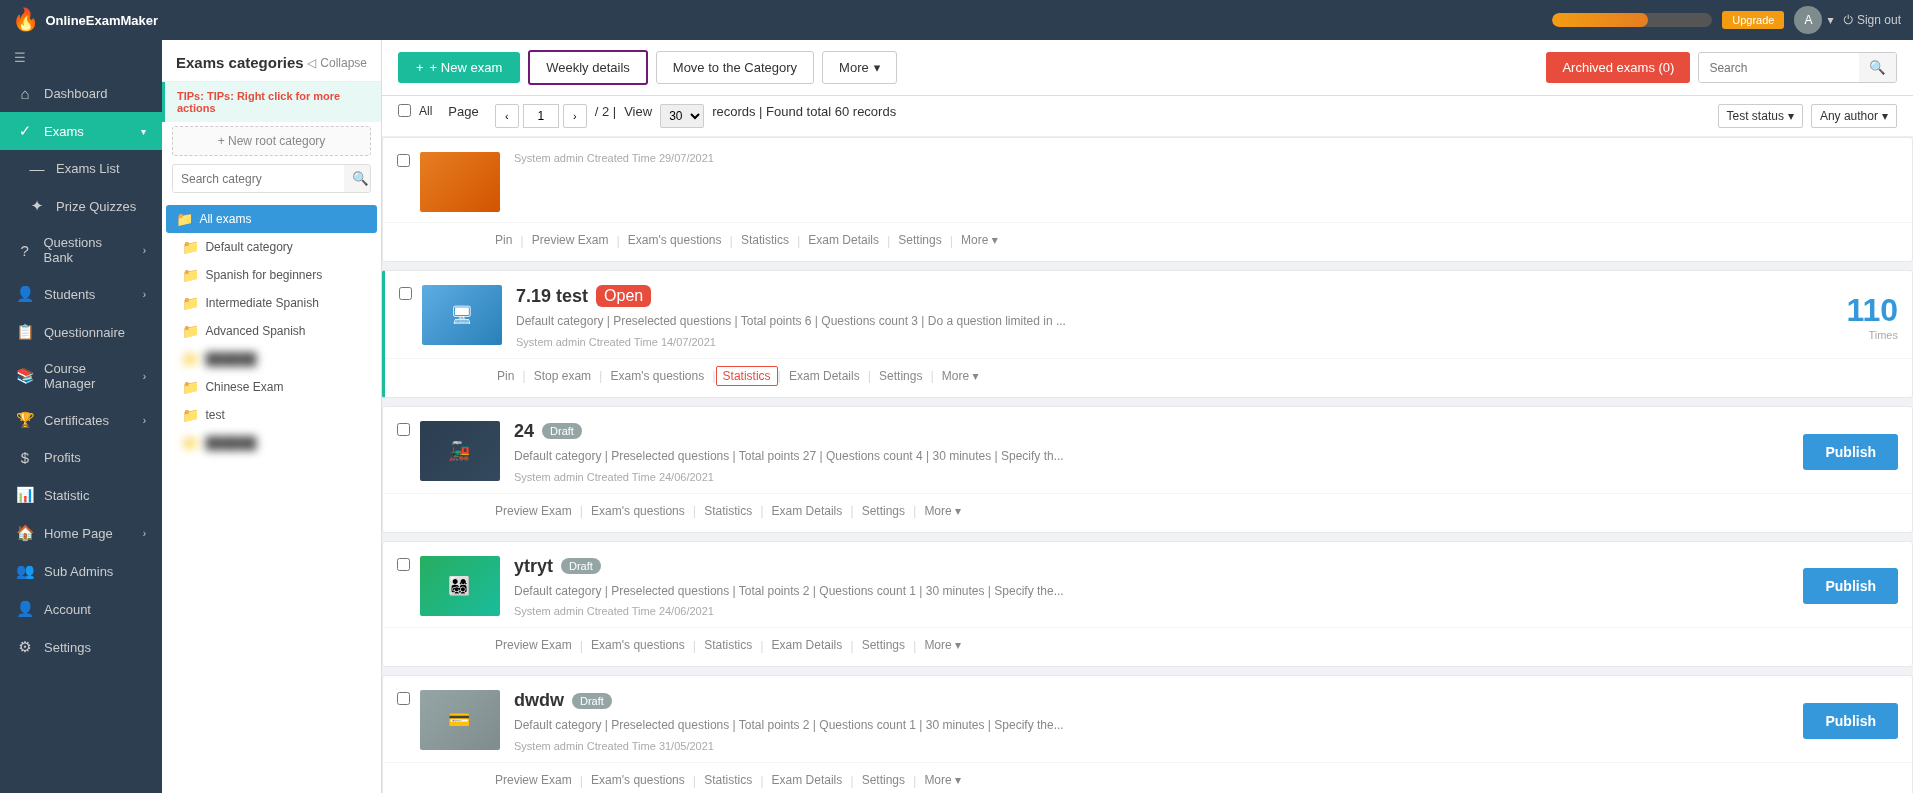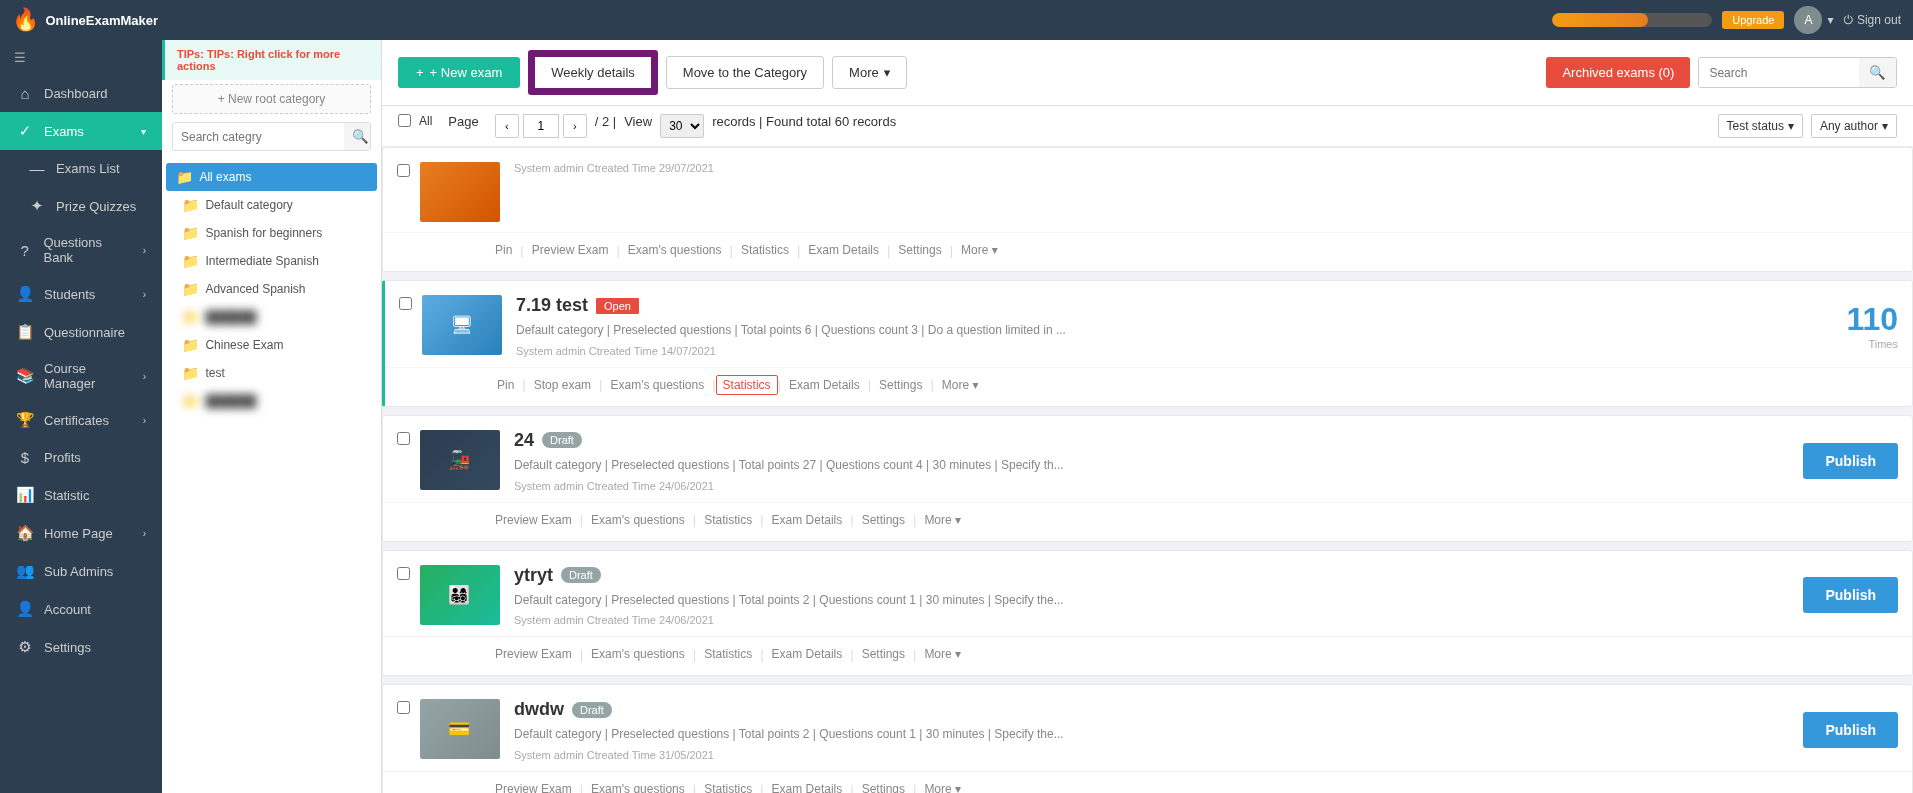--- a/index.html
+++ b/index.html
@@ -45,21 +45,21 @@
     .cat-item.selected { background: #3498db; color: #fff; border-radius: 3px; margin: 0 4px; }
     .cat-item .folder-icon { font-size: 14px; }
     .cat-item.level1 { padding-left: 20px; }
 
     
     .content-area { flex: 1; display: flex; flex-direction: column; overflow: hidden; }
 
     
     .action-bar { background: #fff; padding: 10px 16px; display: flex; align-items: center; gap: 8px; border-bottom: 1px solid #ddd; flex-shrink: 0; }
     .btn-new-exam { background: #1abc9c; color: #fff; border: none; padding: 8px 18px; border-radius: 3px; font-size: 13px; cursor: pointer; display: flex; align-items: center; gap: 6px; }
-    .btn-weekly { background: #fff; color: #333; border: 7px solid #701a75; padding: 8px 16px; border-radius: 3px; font-size: 13px; cursor: pointer; }
+    .btn-weekly { background: #fff; color: #333; border: 2px solid #701a75; padding: 8px 16px; border-radius: 3px; font-size: 13px; cursor: pointer; }
     .btn-move-cat { background: #fff; color: #333; border: 1px solid #ccc; padding: 8px 16px; border-radius: 3px; font-size: 13px; cursor: pointer; }
     .btn-more { background: #fff; color: #333; border: 1px solid #ccc; padding: 8px 16px; border-radius: 3px; font-size: 13px; cursor: pointer; display: flex; align-items: center; gap: 5px; }
     .action-bar-right { margin-left: auto; display: flex; align-items: center; gap: 8px; }
     .btn-archived { background: #e74c3c; color: #fff; border: none; padding: 8px 16px; border-radius: 3px; font-size: 13px; cursor: pointer; }
     .search-box { display: flex; align-items: center; border: 1px solid #ccc; border-radius: 3px; overflow: hidden; }
     .search-box input { border: none; padding: 7px 10px; font-size: 12px; outline: none; width: 160px; }
     .search-box button { border: none; background: #f5f5f5; padding: 7px 10px; cursor: pointer; color: #888; }
 
     
     .filter-bar { background: #fff; padding: 8px 16px; display: flex; align-items: flex-start; gap: 8px; border-bottom: 1px solid #eee; flex-shrink: 0; }
@@ -73,21 +73,21 @@
     .author-filter { border: 1px solid #ccc; padding: 4px 8px; font-size: 12px; border-radius: 2px; cursor: pointer; display: flex; align-items: center; gap: 4px; background: #fff; }
 
     
     .exam-list { flex: 1; overflow-y: auto; background: #f0f2f5; padding: 0; }
     .exam-card { background: #fff; margin: 0 0 8px 0; border: 1px solid #e8e8e8; border-radius: 3px; overflow: hidden; }
     .exam-card-top { display: flex; align-items: stretch; padding: 14px 14px 6px; }
     .exam-check { display: flex; align-items: flex-start; padding-top: 2px; margin-right: 10px; }
     .exam-info { flex: 1; padding: 0 14px; }
     .exam-title-row { display: flex; align-items: center; gap: 8px; margin-bottom: 6px; }
     .exam-title { font-size: 18px; font-weight: bold; color: #333; }
-    .badge-open { background: #e74c3c; color: #fff; font-size: 11px; padding: 2px 8px; border-radius: 1px; }
+    .badge-open { background: #e74c3c; color: #fff; font-size: 16px; padding: 2px 8px; border-radius: 6px; }
     .badge-draft { background: #95a5a6; color: #fff; font-size: 11px; padding: 2px 8px; border-radius: 10px; }
     .exam-desc { font-size: 12px; color: #888; margin-bottom: 6px; line-height: 1.4; }
     .exam-meta { font-size: 11px; color: #aaa; }
     .exam-right { display: flex; flex-direction: column; align-items: flex-end; justify-content: center; min-width: 80px; }
     .times-count { font-size: 32px; font-weight: bold; color: #3498db; }
     .times-label { font-size: 11px; color: #aaa; text-align: right; }
     .publish-btn { background: #3498db; color: #fff; border: none; padding: 10px 22px; border-radius: 3px; font-size: 14px; cursor: pointer; font-weight: bold; }
     .exam-actions { display: flex; align-items: center; gap: 0; padding: 6px 14px 10px 104px; border-top: 1px solid #f5f5f5; margin-top: 4px; }
     .exam-action-link { color: #888; font-size: 12px; cursor: pointer; padding: 4px 8px; }
     .exam-action-link.highlighted { color: #e74c3c; border: 1px solid #e74c3c; border-radius: 2px; padding: 2px 6px; }
@@ -192,20 +192,27 @@
       <span class="icon">👤</span>
       <span>Account</span>
     </div>
     <div class="sidebar-item">
       <span class="icon">⚙</span>
       <span>Settings</span>
     </div>
   </div>
 
   <div class="category-panel">
+    <div class="category-header">
+      <span class="category-title">Exams categories</span>
+      <div class="collapse-btn">
+        <span>◁</span>
+        <span>Collapse</span>
+      </div>
+    </div>
     <div class="tips-bar">
       <span><span style="color:#e74c3c;font-weight:bold;">TIPs:</span> <span style="color:#e74c3c;font-weight:bold;">TIPs: Right click for more actions</span></span>
     </div>
     <div class="new-root-cat-btn">+ New root category</div>
     <div class="cat-search">
       <input type="text" placeholder="Search categry" style="">
       <button>🔍</button>
     </div>
     <div class="cat-tree">
       <div class="cat-item selected">

